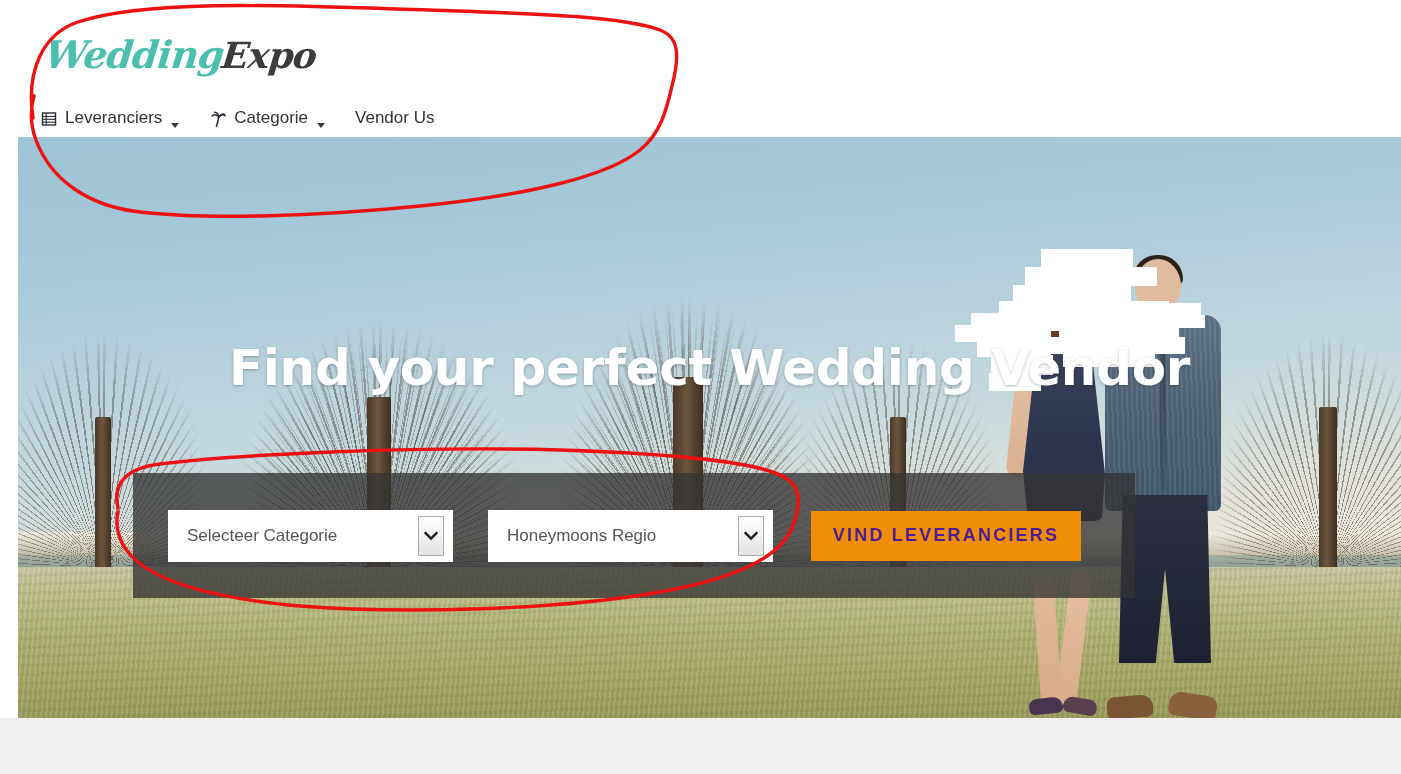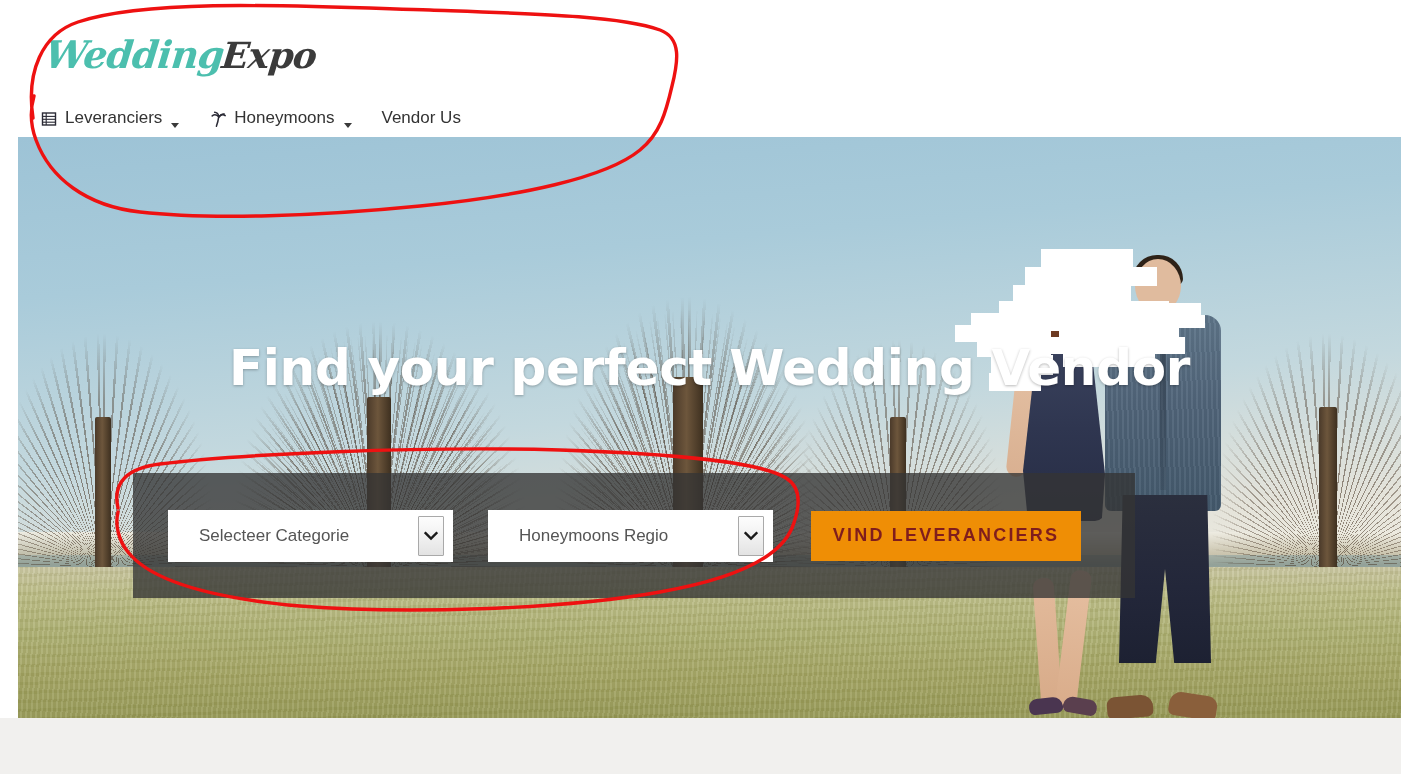--- a/index.html
+++ b/index.html
@@ -297,21 +297,21 @@
   .select-wrap {
     position: relative;
     height: 52px;
     background: #ffffff;
     display: flex;
     align-items: center;
   }
   .select-wrap.cat { margin-left: 35px; width: 285px; }
   .select-wrap.reg { margin-left: 35px; width: 285px; }
   .select-text {
-    padding-left: 31px;
+    padding-left: 19px;
     font-size: 17px;
     color: #555555;
     flex: 1;
     white-space: nowrap;
     overflow: hidden;
   }
   .select-btn {
     width: 26px; height: 40px;
     margin-right: 9px;
     border: 1px solid #a9a9a9;
@@ -322,21 +322,21 @@
     justify-content: center;
     flex: none;
   }
   .select-btn svg { display: block; }
 
   .find-btn {
     margin-left: 38px;
     width: 270px; height: 50px;
     background: #ef8e05;
     border: none;
-    color: #7f1d1d;
+    color: #4c1d95;
     font-size: 18px;
     font-weight: bold;
     letter-spacing: 2.2px;
     cursor: pointer;
     font-family: "Liberation Sans", sans-serif;
   }
 
   
   .below-section {
     position: absolute;
@@ -385,21 +385,21 @@
         <span class="nav-icon">
           <svg width="17" height="17" viewBox="0 0 17 17" aria-hidden="true">
             <path d="M8.6 6.4 C8.3 9.2 7.6 12 6.4 15.2" stroke="#2b2b36" stroke-width="1.5" fill="none" stroke-linecap="round"></path>
             <path d="M8.8 5.6 C6.6 3.6 4.0 3.4 2.2 4.9" stroke="#2b2b36" stroke-width="1.5" fill="none" stroke-linecap="round"></path>
             <path d="M9.2 5.5 C11.3 3.3 13.6 3.3 15.2 4.6" stroke="#2b2b36" stroke-width="1.5" fill="none" stroke-linecap="round"></path>
             <path d="M8.9 5.2 C8.3 2.9 6.6 1.5 4.6 1.3" stroke="#2b2b36" stroke-width="1.4" fill="none" stroke-linecap="round"></path>
             <path d="M9.3 5.3 C10.6 3.4 12.4 2.6 14.2 2.9" stroke="#2b2b36" stroke-width="1.4" fill="none" stroke-linecap="round"></path>
             <circle cx="9" cy="5.5" r="1.3" fill="#2b2b36"></circle>
           </svg>
         </span>
-        <span class="nav-label">Honeymoons</span>
+        <span class="nav-label">Categorie</span>
         <span class="nav-caret"></span>
       </div>
 
 
       <div class="nav-item">
         <span class="nav-label">Vendor Us</span>
       </div>
 
     </nav>
   </header>

